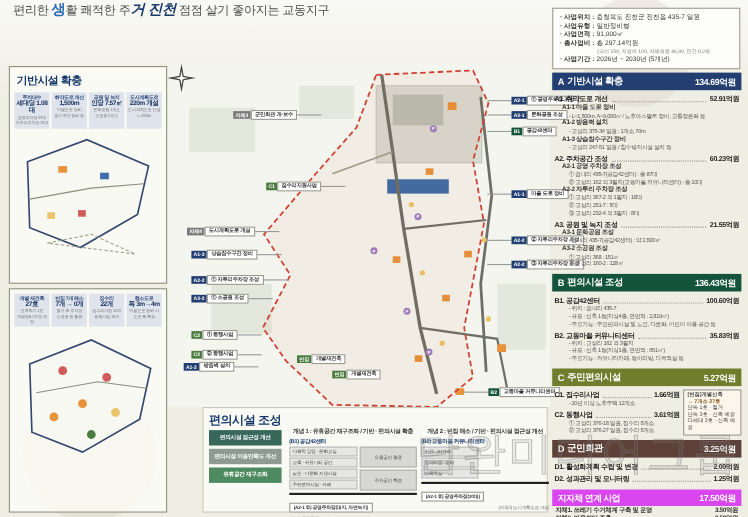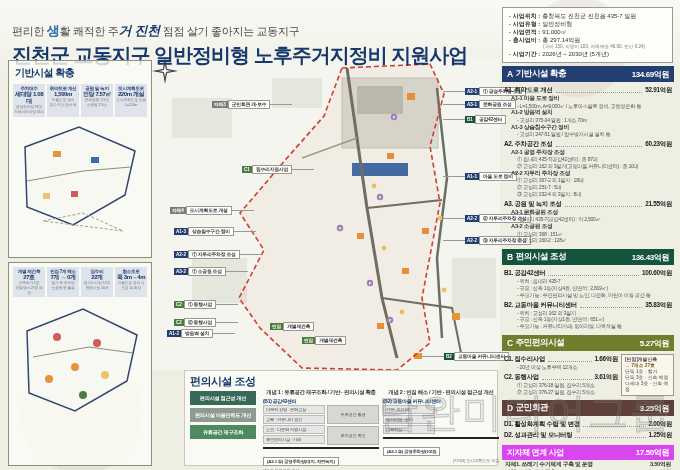--- a/index.html
+++ b/index.html
@@ -6,21 +6,21 @@
   .poster{position:relative;width:680px;height:470px;background:#efeee3;overflow:hidden;
     font-family:"Liberation Sans",sans-serif;color:#333;}
   .poster::before{content:"";position:absolute;inset:0;
     background:
       radial-gradient(circle at 12% 88%, rgba(205,210,190,.35) 0 60px, transparent 61px),
       radial-gradient(circle at 85% 10%, rgba(214,200,190,.3) 0 50px, transparent 51px),
       linear-gradient(180deg, rgba(255,255,255,.65), rgba(255,255,255,0) 90px);}
   [data-name]{box-sizing:border-box;}
 
   
-  .hdr{position:absolute;left:12px;top:22px;width:480px;z-index:5;}
+  .hdr{position:absolute;left:12px;top:0;width:480px;z-index:5;}
   .tagline{font-size:11px;color:#4a4a4a;letter-spacing:-.3px;}
   .tagline .blue{color:#2a6bb5;font-weight:bold;font-size:13px;}
   .tagline .navy{color:#16386b;font-weight:bold;font-size:13px;font-style:italic;}
   .title{font-size:20px;font-weight:bold;color:#16386b;letter-spacing:-1px;margin-top:2px;}
 
   
   .info-box{position:absolute;left:502px;top:7px;width:171px;background:#fdfdfa;
     border:1px solid #9a9a8e;box-shadow:0 0 0 2px #fdfdfa inset;padding:4px 6px;z-index:5;}
   .info-row{font-size:6px;line-height:8px;color:#333;display:flex;}
   .info-row .lbl{font-weight:bold;white-space:nowrap;}
@@ -105,21 +105,20 @@
   .wm .han{font-size:40px;font-weight:normal;letter-spacing:2px;color:rgba(130,130,130,.12);
     -webkit-text-stroke:1px rgba(120,120,120,.4);line-height:40px;}
 </style>
 </head>
 <body>
 
 <div class="poster" data-name="poster">
 
   <div class="hdr" data-name="header">
     <div class="tagline" id="tagline" data-name="tagline"><span class="plain" data-name="tagline-part">편리한 </span><span class="blue" data-name="tagline-part">생</span><span class="plain" data-name="tagline-part">활 쾌적한 주</span><span class="navy" data-name="tagline-part">거 진천</span><span class="plain" data-name="tagline-part"> 점점 살기 좋아지는 교동지구</span></div>
-    <div class="title" data-name="page-title">진천군 교동지구 일반정비형 노후주거지정비 지원사업</div>
   </div>
 
   <div class="info-box" id="info-box" data-name="project-info-box">
       <div class="info-row" data-name="info-row">
         <span class="lbl" data-name="info-label">사업위치 :</span>
         <span class="val" data-name="info-value">충청북도 진천군 진천읍 435-7 일원</span>
       </div>
       <div class="info-row" data-name="info-row">
         <span class="lbl" data-name="info-label">사업유형 :</span>
         <span class="val" data-name="info-value">일반정비형</span>

